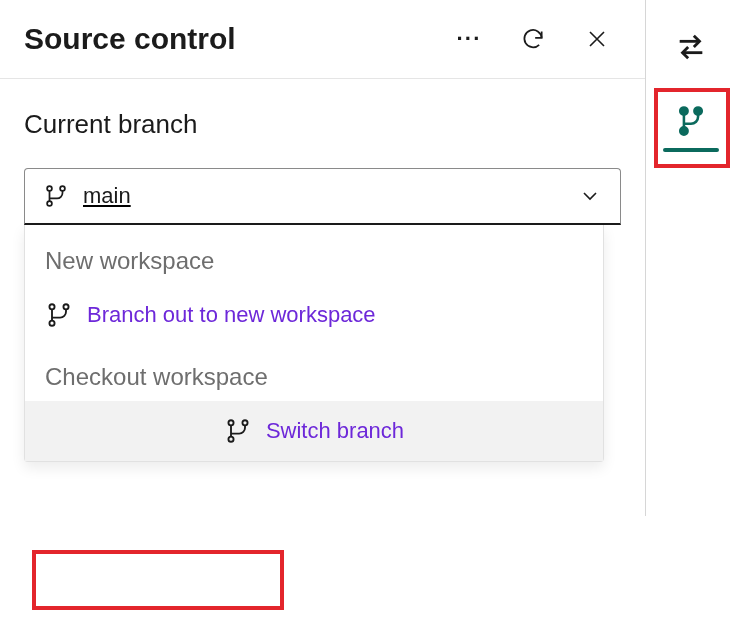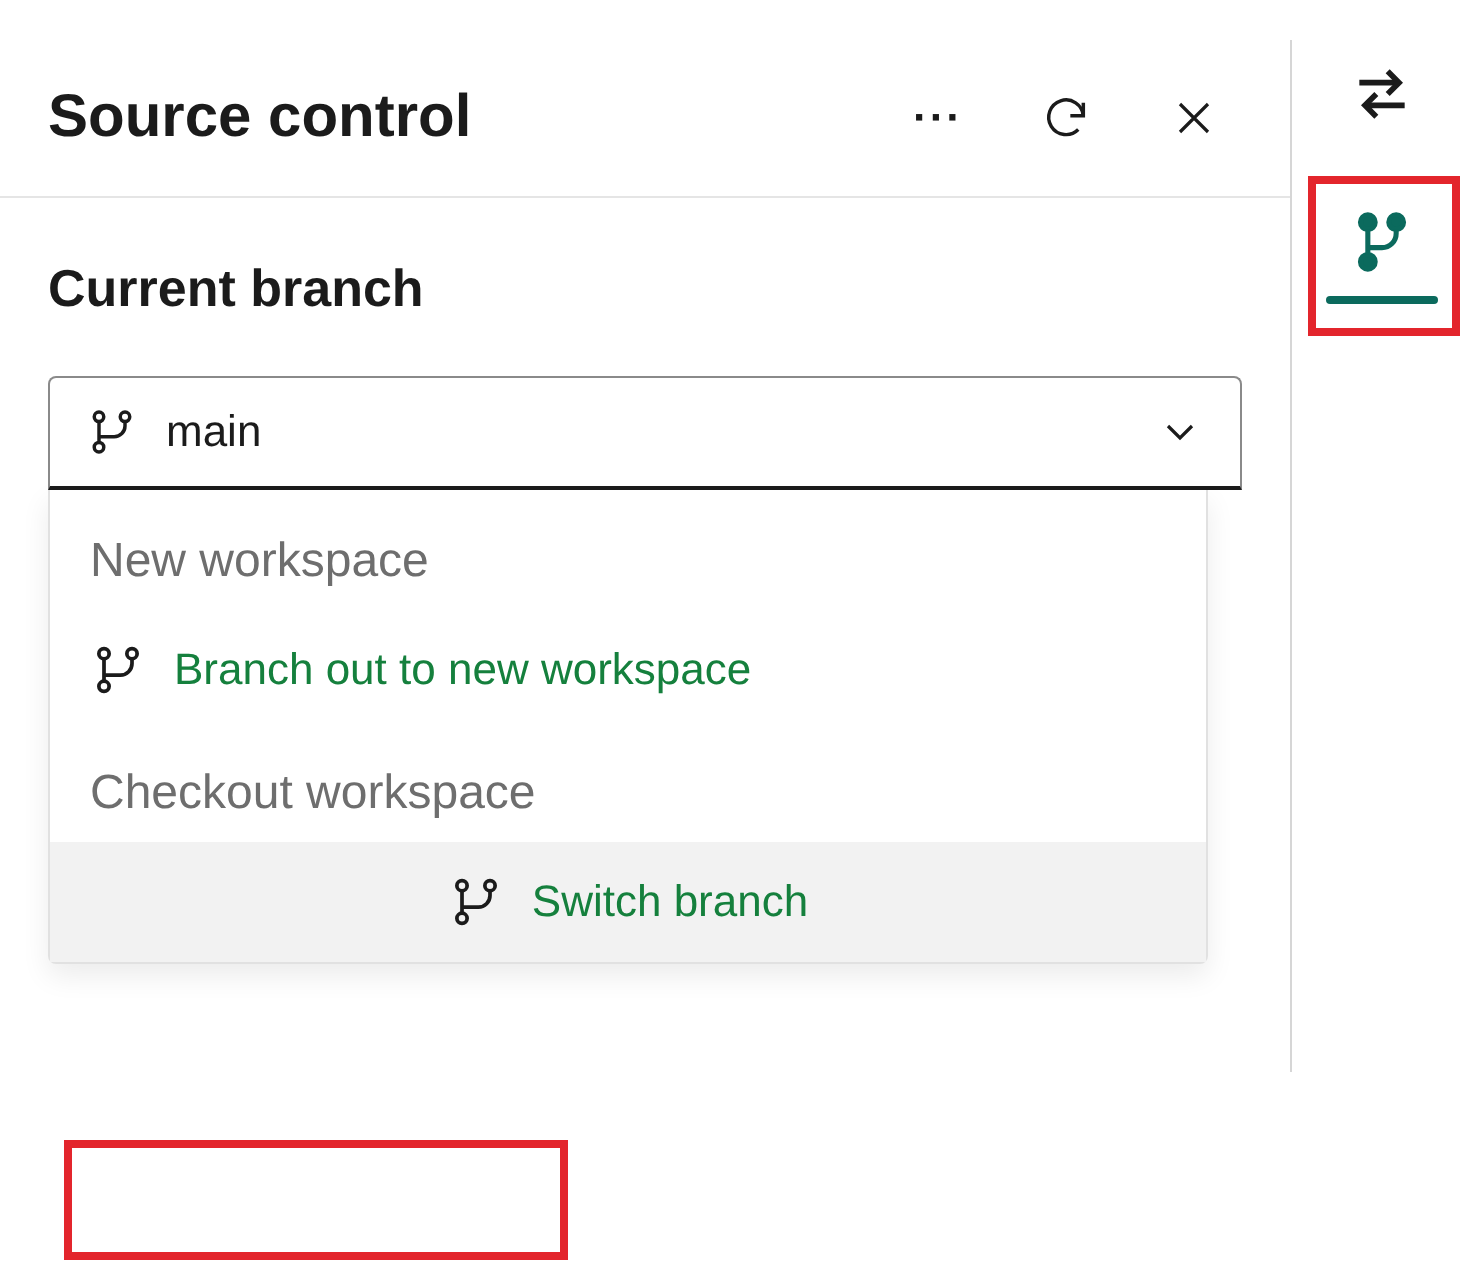--- a/index.html
+++ b/index.html
@@ -11,21 +11,20 @@
       position: relative;
       overflow: hidden;
     }
     .main-panel {
       position: absolute;
       left: 0;
       top: 0;
       width: 646px;
       height: 516px;
       border-right: 1.5px solid #d6d6d6;
-      margin-top: 20px;
     }
     .panel-header {
       display: flex;
       align-items: center;
       padding: 22px 24px 22px 24px;
       border-bottom: 1px solid #e5e5e5;
     }
     .panel-title {
       font-size: 30px;
       font-weight: 600;
@@ -46,33 +45,34 @@
       justify-content: center;
       cursor: pointer;
       color: #1b1b1b;
     }
     .dots { font-size: 22px; letter-spacing: 1px; font-weight: 700; line-height: 1; }
     .section {
       padding: 30px 24px 0 24px;
     }
     .section-title {
       font-size: 26px;
-      font-weight: 700;
+      font-weight: 400;
       color: #1b1b1b;
       margin-bottom: 28px;
     }
     .dropdown-trigger {
       display: flex;
       align-items: center;
       border: 1.5px solid #8a8a8a;
       border-bottom: 2px solid #1b1b1b;
       border-radius: 4px 4px 0 0;
       padding: 14px 18px;
       gap: 14px;
       cursor: pointer;
+      text-decoration: underline;
     }
     .dropdown-trigger .value {
       flex: 1;
       font-size: 22px;
       color: #1b1b1b;
     }
     .dropdown-menu {
       margin: 0 0 0 0;
       width: 580px;
       border: 1px solid #e1e1e1;
@@ -86,21 +86,21 @@
       font-size: 24px;
       color: #6e6e6e;
       padding: 8px 20px 10px 20px;
     }
     .menu-item {
       display: flex;
       align-items: center;
       gap: 14px;
       padding: 16px 20px;
       font-size: 22px;
-      color: #15803d;
+      color: #6d28d9;
       cursor: pointer;
     }
     .menu-item.highlight-row {
       position: relative;
       background: #f2f2f2;
       justify-content: center;
     }
     .highlight-box {
       position: absolute;
       border: 4px solid #e3252c;

